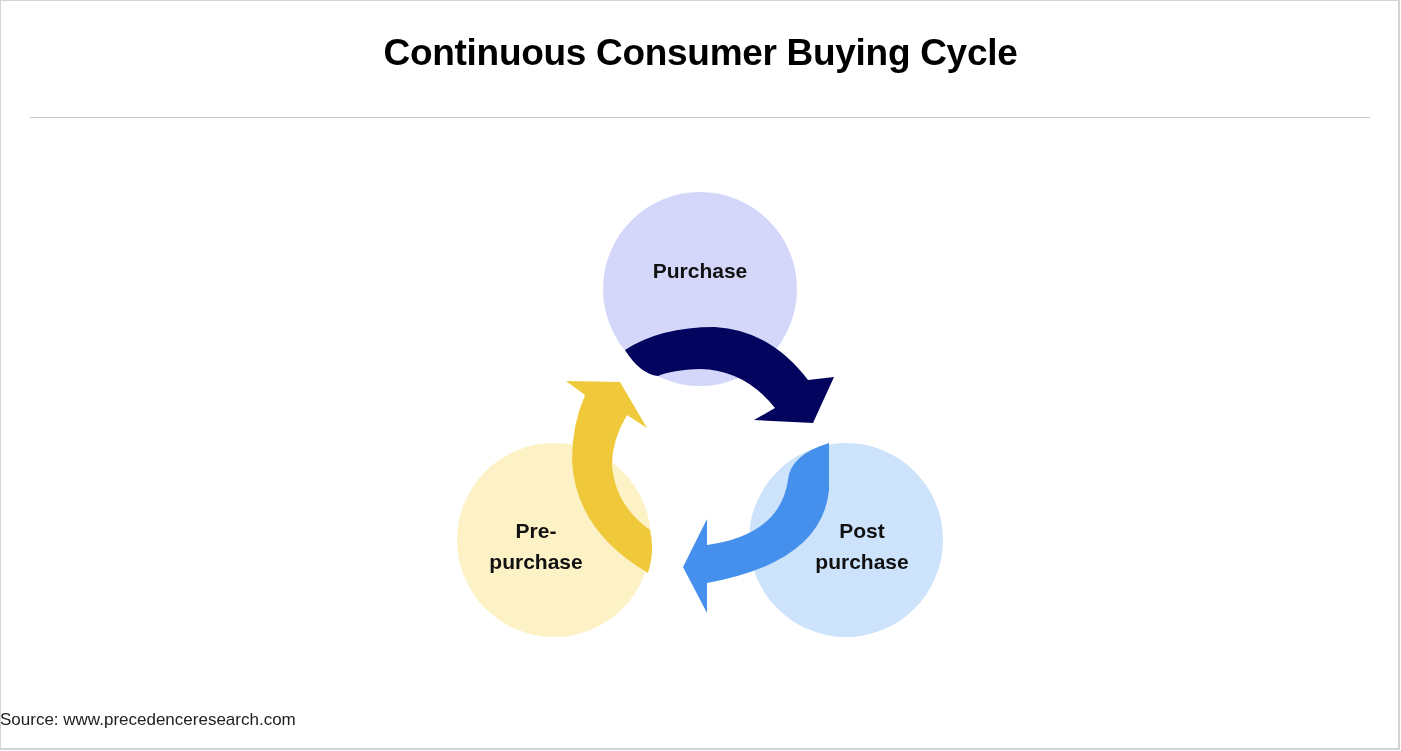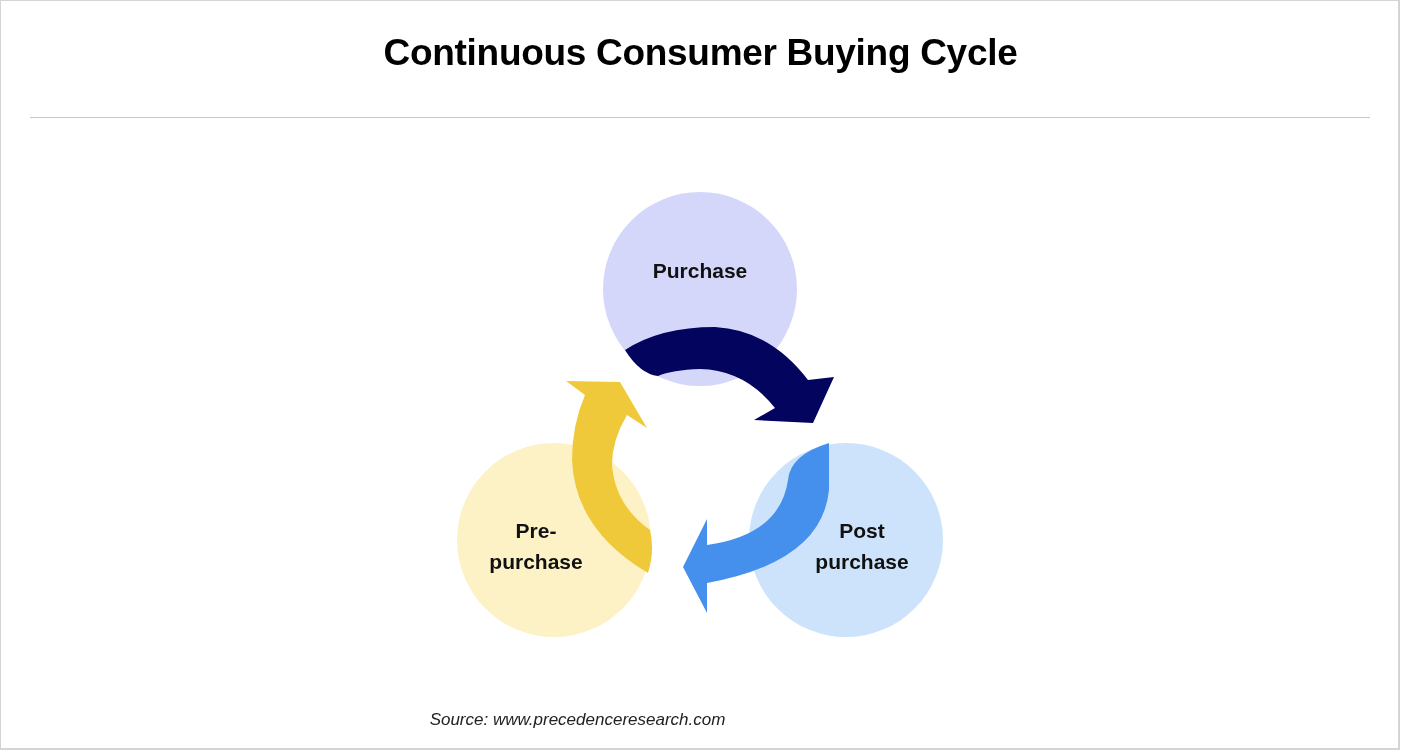--- a/index.html
+++ b/index.html
@@ -2,21 +2,21 @@
 <html><head>
 <meta charset="utf-8">
 <style>
   html, body { margin: 0; padding: 0; background: #ffffff; }
   body { width: 1401px; height: 751px; position: relative; overflow: hidden; font-family: "Liberation Sans", "DejaVu Sans", sans-serif; }
   .frame { position: absolute; left: 0; top: 0; width: 1397px; height: 747px; border: 2px solid #d4d4d4; border-top-width: 1px; border-left-width: 1px; box-sizing: content-box; }
   .title { position: absolute; left: 0; top: 32px; width: 1401px; text-align: center; font-size: 37px; font-weight: bold; color: #000000; letter-spacing: -0.3px; }
   .divider { position: absolute; left: 30px; top: 117px; width: 1340px; height: 1px; background: #c8c8c8; }
   .diagram { position: absolute; left: 0; top: 0; width: 1401px; height: 751px; }
   .label { font-family: "Liberation Sans", "DejaVu Sans", sans-serif; font-weight: bold; font-size: 21px; fill: #111111; }
-  .source { position: absolute; left: 0; top: 710px; width: 1155px; text-align: center; font-size: 17px; color: #222222; font-style: italic; }
+  .source { position: absolute; left: 0; top: 710px; width: 1155px; font-size: 17px; color: #222222; }
 </style>
 </head>
 <body>
 
 <div class="frame"></div>
 
 <div class="title">Continuous Consumer Buying Cycle</div>
 <div class="divider"></div>
 
 <svg class="diagram" width="1401" height="751" viewBox="0 0 1401 751" xmlns="http://www.w3.org/2000/svg">

